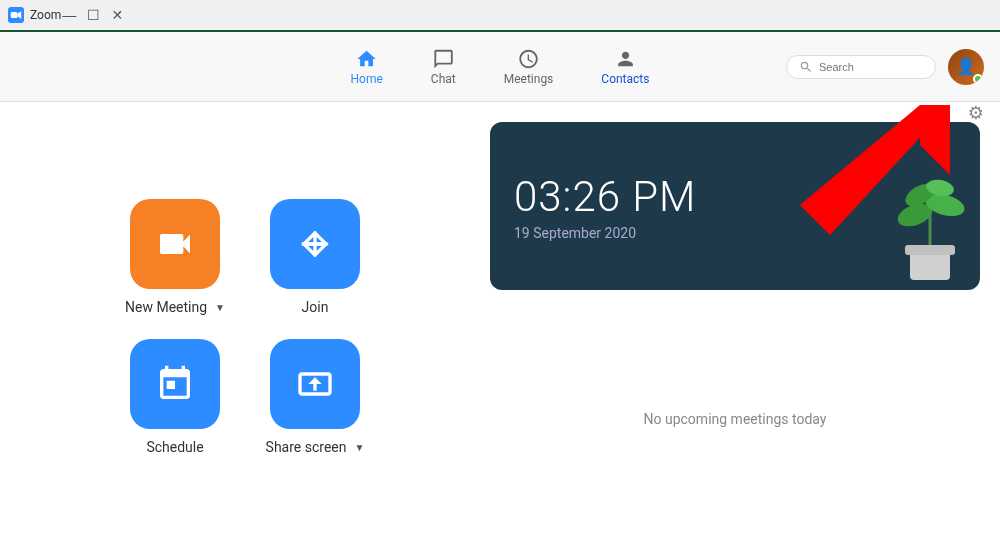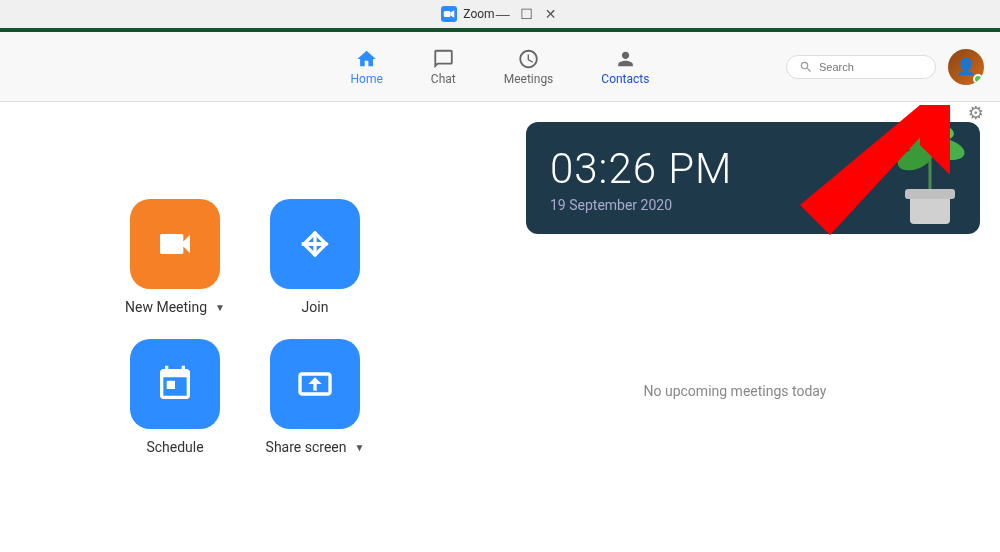--- a/index.html
+++ b/index.html
@@ -9,25 +9,25 @@
       font-family: -apple-system, BlinkMacSystemFont, 'Segoe UI', Roboto, sans-serif;
       background: #f0f0f0;
       overflow: hidden;
       position: relative;
     }
 
     
     .title-bar {
       display: flex;
       align-items: center;
-      justify-content: center;
+      justify-content: flex-start;
       background: #f0f0f0;
       height: 32px;
       padding: 0 8px;
-      border-bottom: 4px solid #14532d;
+      border-bottom: 2px solid #14532d;
     }
     .title-bar-left {
       display: flex;
       align-items: center;
       gap: 6px;
     }
     .title-bar-logo {
       width: 16px;
       height: 16px;
       background: #2d8cff;
@@ -229,25 +229,24 @@
       padding: 20px 20px 20px 0;
       gap: 16px;
     }
     .clock-card {
       background: #1e3a4a;
       border-radius: 12px;
       padding: 20px 24px;
       color: white;
       position: relative;
       overflow: hidden;
-      height: 112px;
-      display: flex;
-      flex-direction: column;
-      justify-content: center;
-      margin-left: 36px;
+      height: 168px;
+      display: flex;
+      flex-direction: column;
+      justify-content: center;
     }
     .clock-time {
       font-size: 42px;
       font-weight: 300;
       letter-spacing: 1px;
     }
     .clock-date {
       font-size: 14px;
       color: #aac;
       margin-top: 4px;

